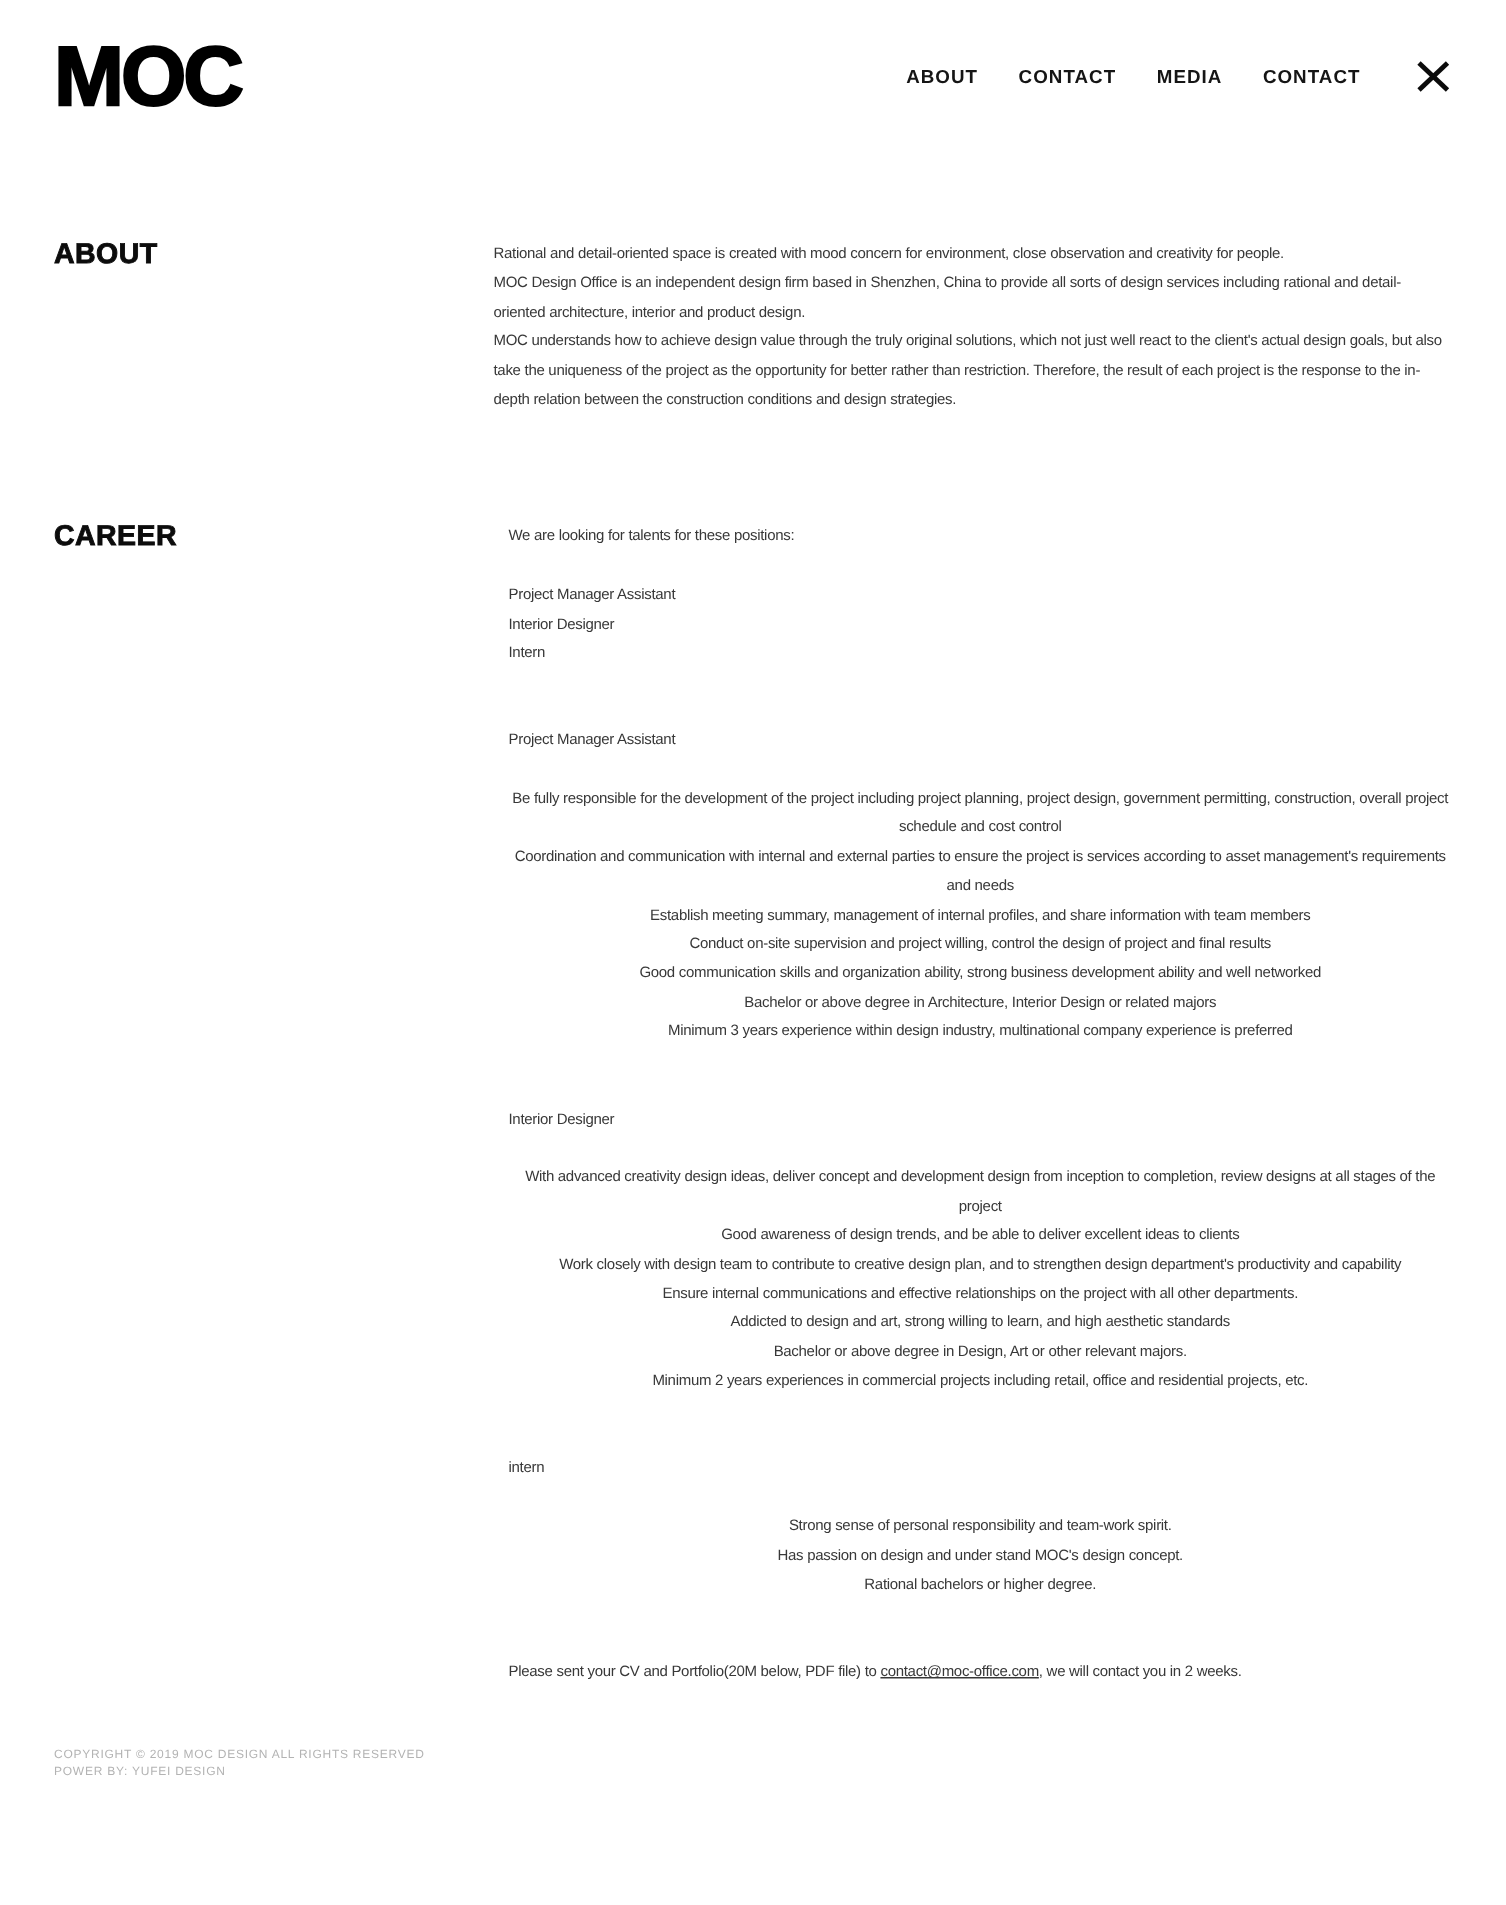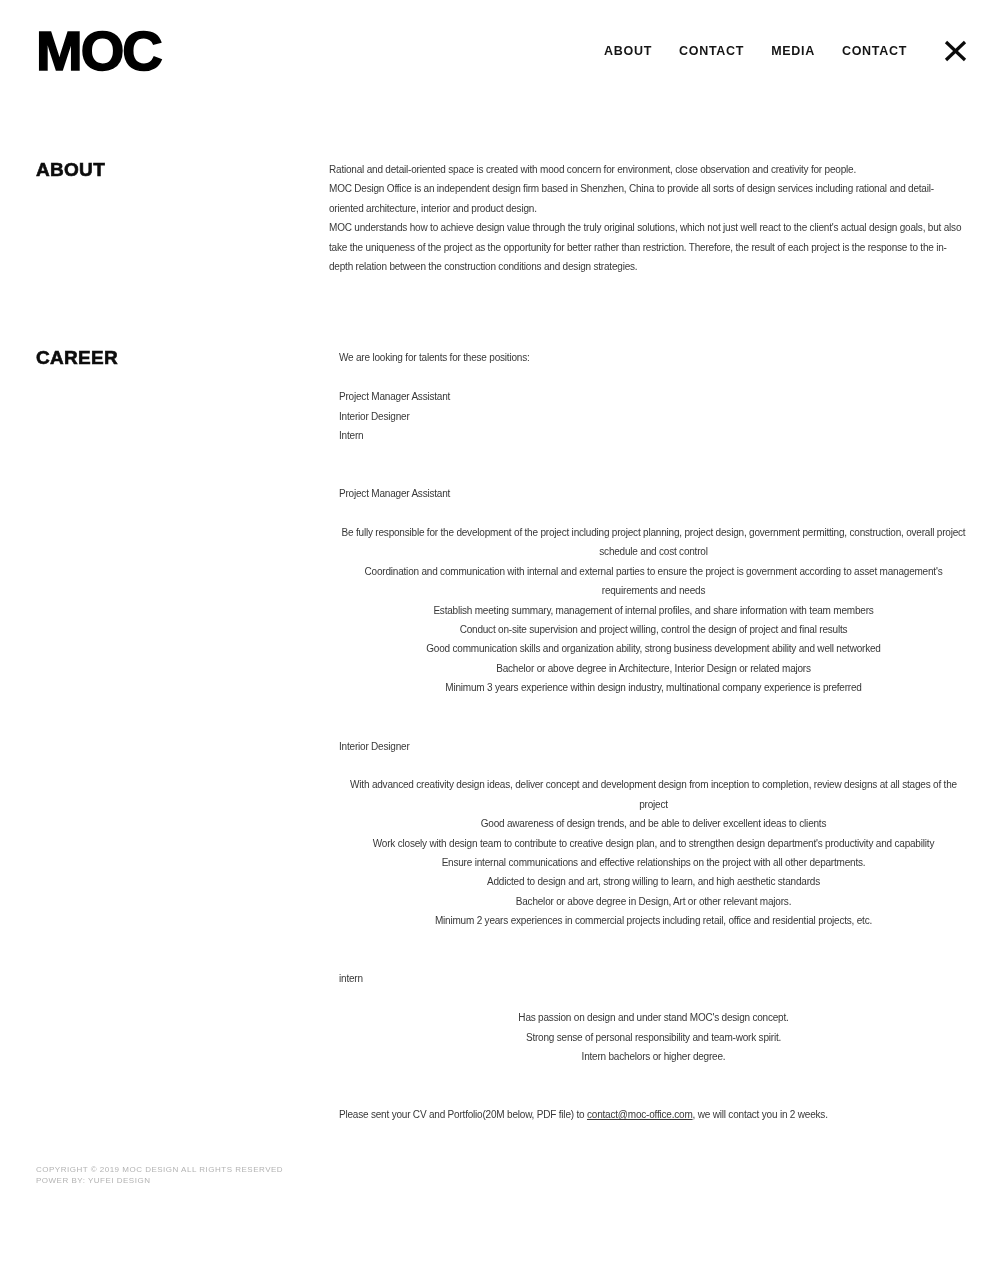--- a/index.html
+++ b/index.html
@@ -145,21 +145,21 @@
       <div class="positions">
         <p class="para">Project Manager Assistant</p>
         <p class="para">Interior Designer</p>
         <p class="para">Intern</p>
       </div>
 
       <div class="job">
         <p class="para">Project Manager Assistant</p>
         <div class="job-details">
           <p class="para">Be fully responsible for the development of the project including project planning, project design, government permitting, construction, overall project schedule and cost control</p>
-          <p class="para">Coordination and communication with internal and external parties to ensure the project is government according to asset management's requirements and needs</p>
+          <p class="para">Coordination and communication with internal and external parties to ensure the project is services according to asset management's requirements and needs</p>
           <p class="para">Establish meeting summary, management of internal profiles, and share information with team members</p>
           <p class="para">Conduct on-site supervision and project willing, control the design of project and final results</p>
           <p class="para">Good communication skills and organization ability, strong business development ability and well networked</p>
           <p class="para">Bachelor or above degree in Architecture, Interior Design or related majors</p>
           <p class="para">Minimum 3 years experience within design industry, multinational company experience is preferred</p>
         </div>
       </div>
 
       <div class="job">
         <p class="para">Interior Designer</p>
@@ -170,23 +170,23 @@
           <p class="para">Ensure internal communications and effective relationships on the project with all other departments.</p>
           <p class="para">Addicted to design and art, strong willing to learn, and high aesthetic standards</p>
           <p class="para">Bachelor or above degree in Design, Art or other relevant majors.</p>
           <p class="para">Minimum 2 years experiences in commercial projects including retail, office and residential projects, etc.</p>
         </div>
       </div>
 
       <div class="job">
         <p class="para">intern</p>
         <div class="job-details">
+          <p class="para">Strong sense of personal responsibility and team-work spirit.</p>
           <p class="para">Has passion on design and under stand MOC's design concept.</p>
-          <p class="para">Strong sense of personal responsibility and team-work spirit.</p>
-          <p class="para">Intern bachelors or higher degree.</p>
+          <p class="para">Rational bachelors or higher degree.</p>
         </div>
       </div>
 
       <p class="para closing"><span>Please sent your CV and Portfolio(20M below, PDF file) to </span><a href="#" class="email-link">contact@moc-office.com</a><span>, we will contact you in 2 weeks.</span></p>
 
     </div>
   </section>
 
 </main>
 

